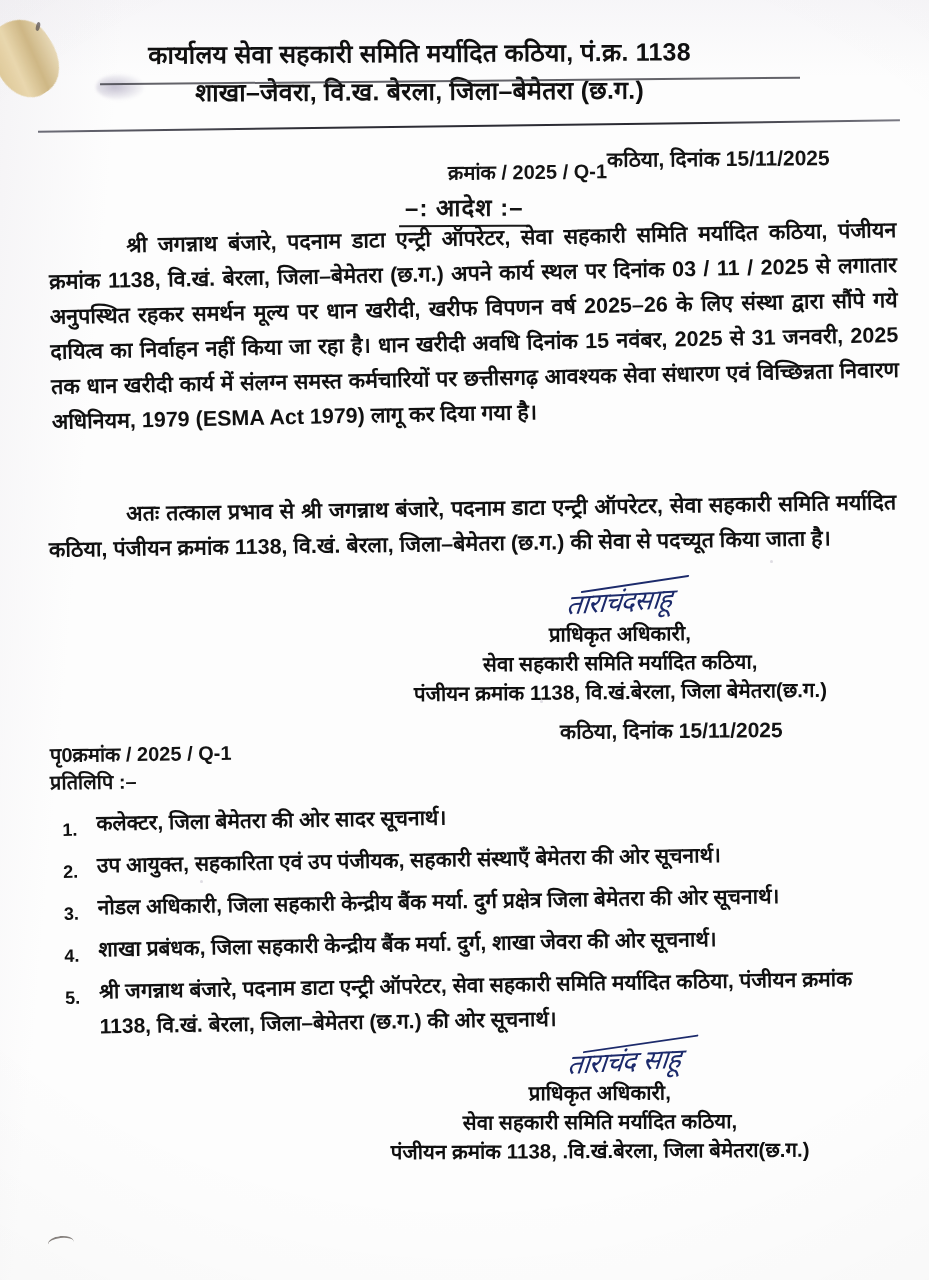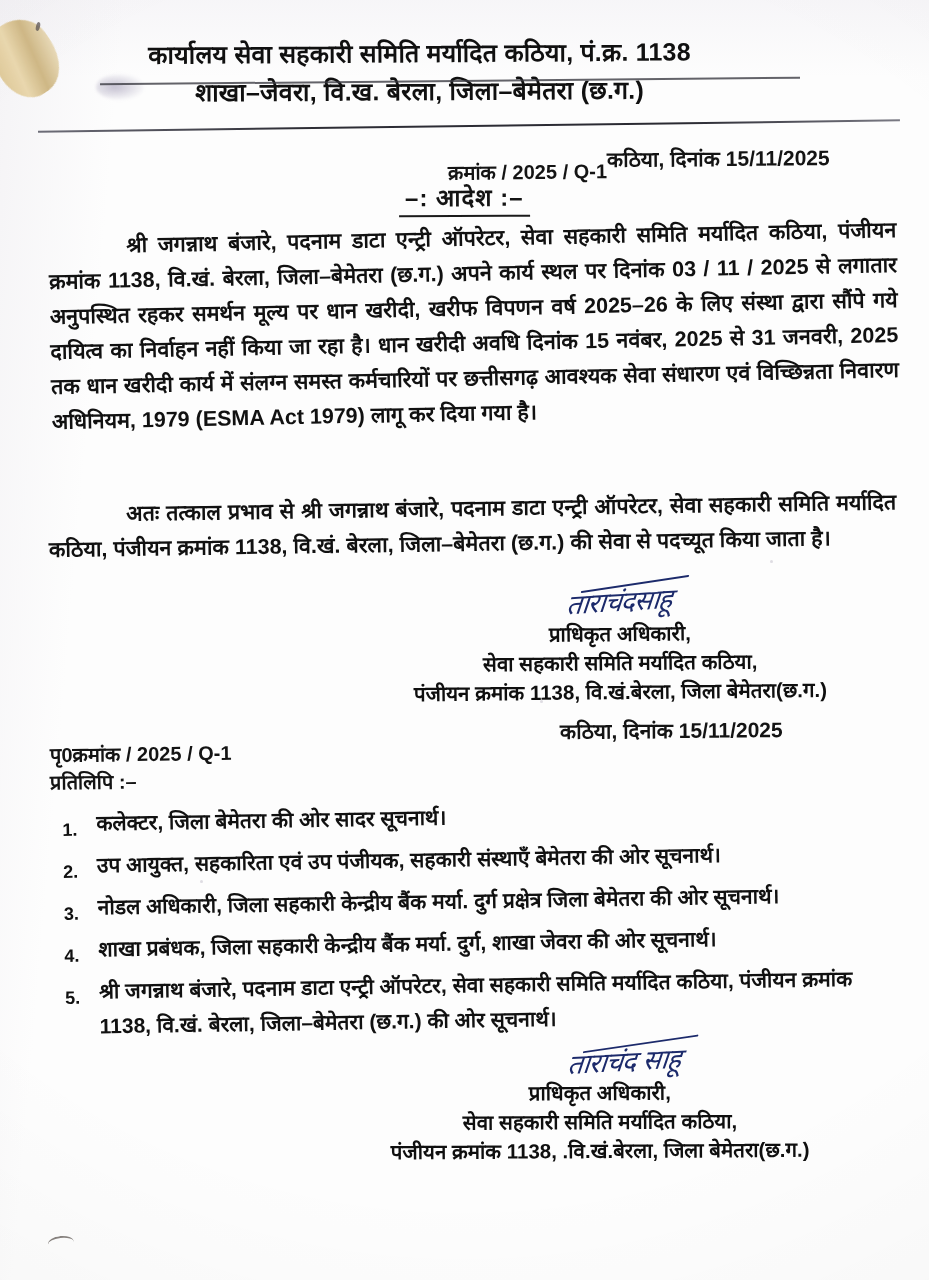--- a/index.html
+++ b/index.html
@@ -140,21 +140,21 @@
     font-size: 21px;
     font-weight: 600;
     margin-right: 60px;
     transform: rotate(-0.5deg);
   }
 
   
   .order-title-wrap {
     position: absolute;
     left: 0;
-    top: 180px;
+    top: 190px;
     width: 929px;
     text-align: center;
   }
   .order-title {
     display: inline-block;
     font-size: 24px;
     font-weight: 700;
     letter-spacing: 1px;
     border-bottom: 2px solid #1b1b1b;
     padding: 0 6px 2px 6px;

